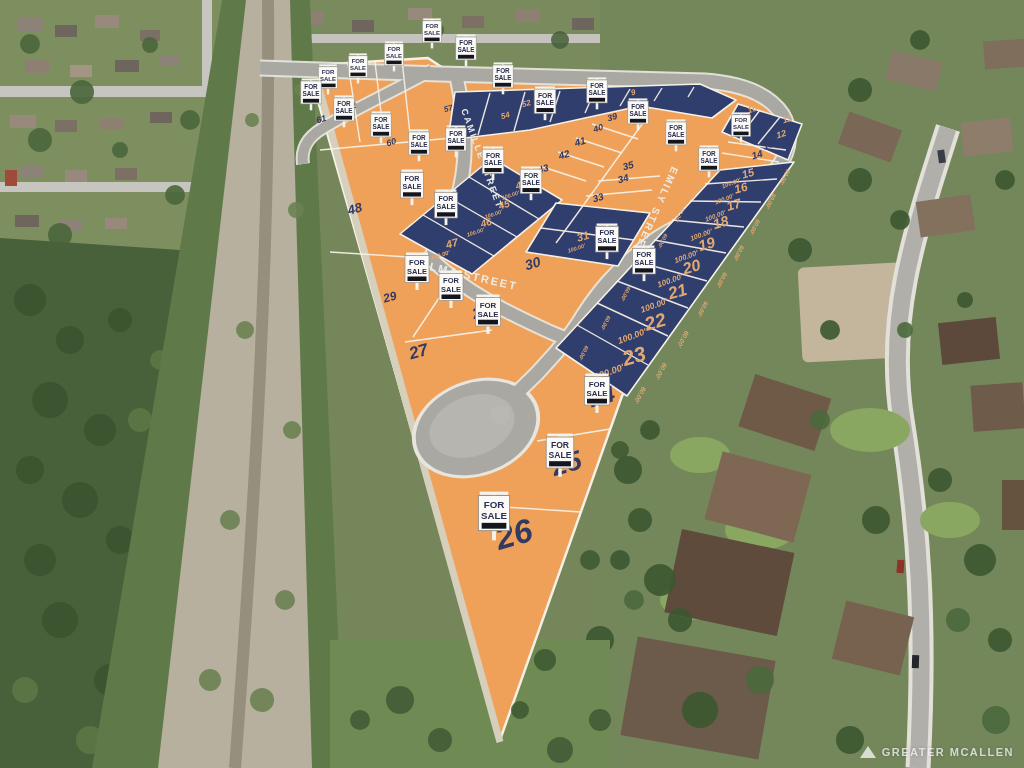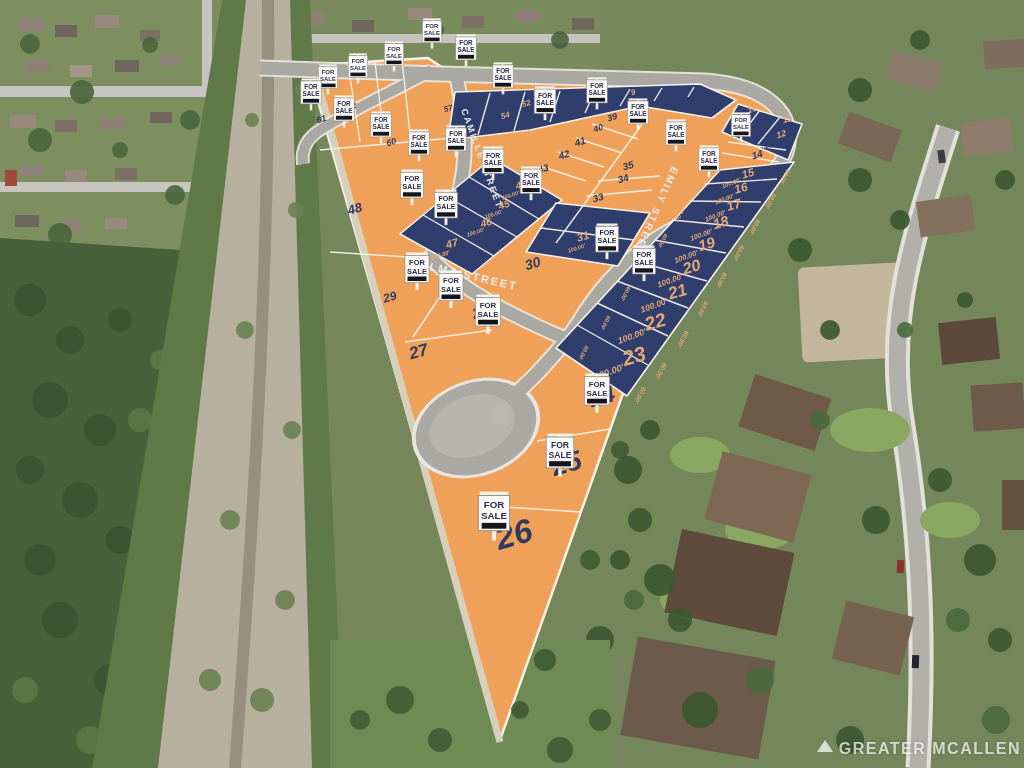--- a/index.html
+++ b/index.html
@@ -1,21 +1,21 @@
 <!DOCTYPE html>
 <html><head>
 <meta charset="utf-8">
 <style>
   html,body{margin:0;padding:0;background:#222;}
   .stage{position:relative;width:1024px;height:768px;overflow:hidden;
          font-family:"Liberation Sans","DejaVu Sans",sans-serif;background:#75875a;}
   svg{position:absolute;left:0;top:0;}
   svg text{font-family:"Liberation Sans","DejaVu Sans",sans-serif;}
-  .watermark{position:absolute;right:3px;bottom:10px;display:flex;align-items:center;gap:6px;
-             color:rgba(255,255,255,.72);font-size:16px;font-weight:bold;letter-spacing:1.5px;
+  .watermark{position:absolute;right:10px;bottom:10px;display:flex;align-items:center;gap:6px;
+             color:rgba(255,255,255,.72);font-size:11px;font-weight:bold;letter-spacing:1.5px;
              text-shadow:0 0 3px rgba(0,0,0,.25);}
   .watermark .logo{width:16px;height:12px;display:inline-block;}
 </style>
 </head>
 <body>
 
 <div class="stage">
 <svg id="scene" width="1024" height="768" viewBox="0 0 1024 768">
 
   <g>

